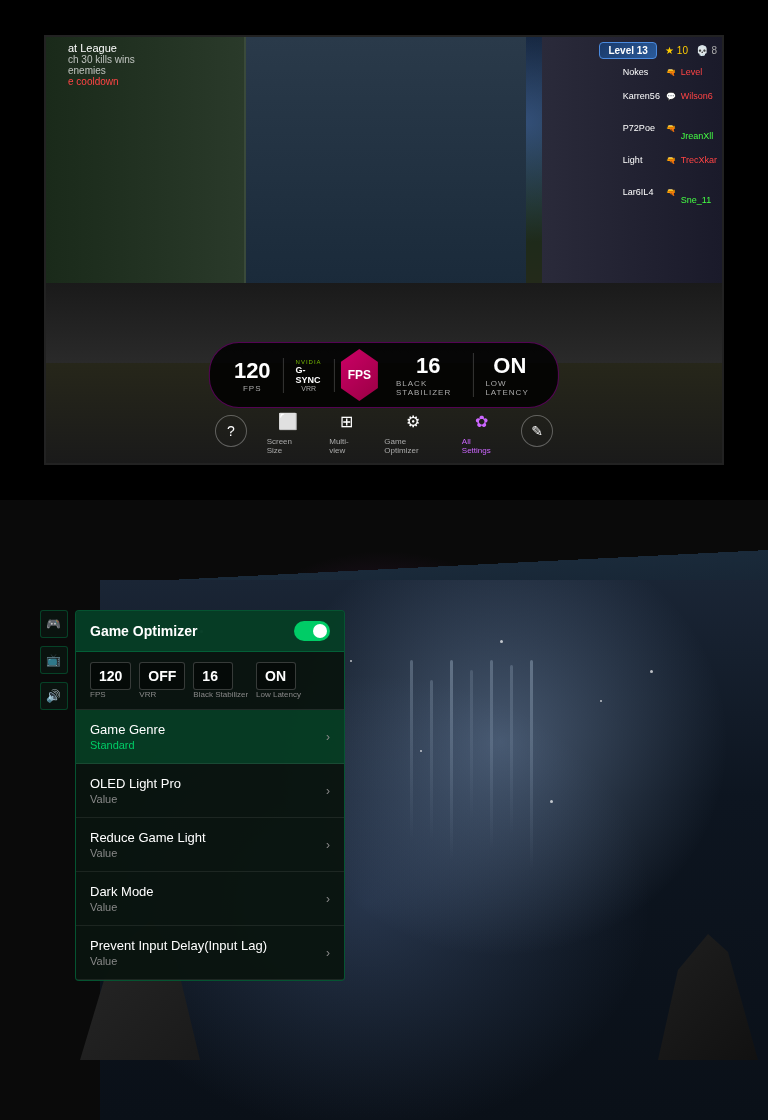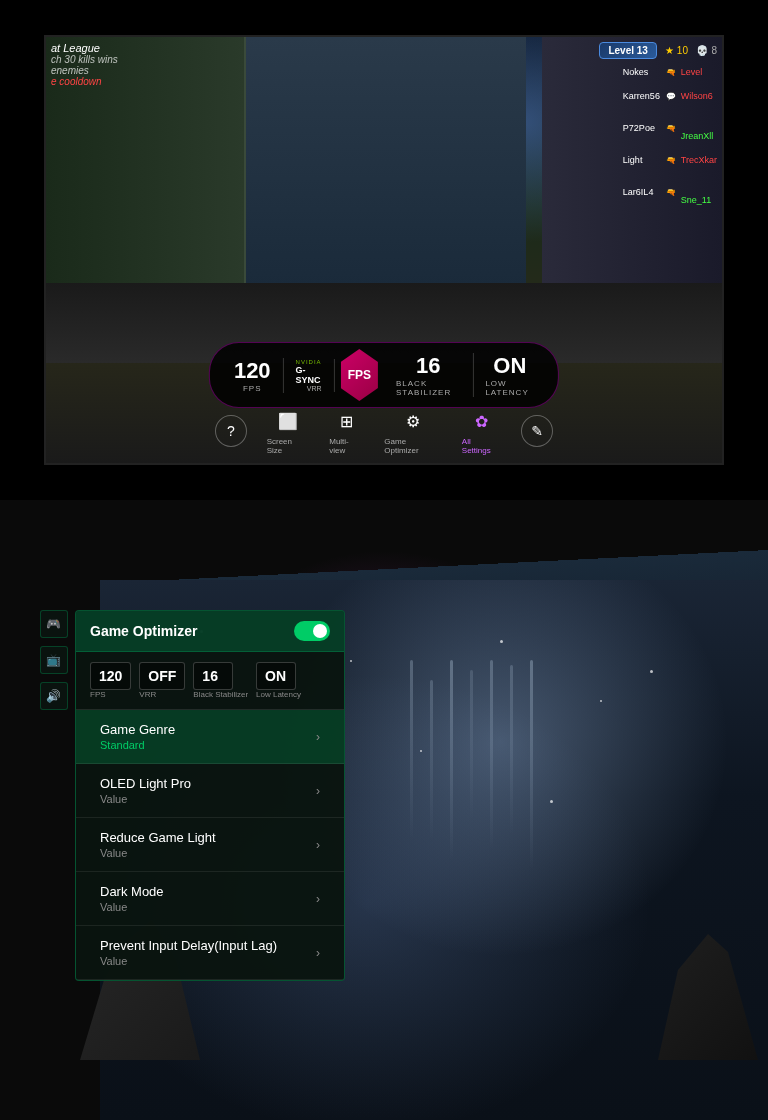--- a/index.html
+++ b/index.html
@@ -79,24 +79,23 @@
       position: absolute;
       bottom: 100px;
       left: 0; right: 0;
       height: 80px;
       background: linear-gradient(180deg, #1a1a1a 0%, #2a2a2a 100%);
     }
 
     
     .hud-topleft {
       position: absolute;
-      top: 5px; left: 5px;
+      top: 5px; left: 22px;
       color: rgba(255,255,255,0.7);
       font-size: 10px;
-      font-style: italic;
     }
     .hud-topleft .match-title {
       font-size: 11px;
       color: #fff;
     }
 
     
     .hud-topright {
       position: absolute;
       top: 5px; right: 5px;
@@ -195,21 +194,21 @@
     }
     .fps-badge-text {
       font-size: 12px;
       font-weight: bold;
       color: #fff;
     }
 
     .gsync-logo {
       display: flex;
       flex-direction: column;
-      align-items: flex-end;
+      align-items: center;
     }
     .gsync-logo .nvidia-text {
       font-size: 6px;
       color: #76b900;
       letter-spacing: 1px;
     }
     .gsync-logo .gsync-text {
       font-size: 9px;
       font-weight: bold;
       color: #fff;
@@ -430,21 +429,21 @@
       font-weight: bold;
       color: #fff;
     }
     .stat-sub {
       font-size: 8px;
       color: #888;
     }
 
     
     .menu-item {
-      padding: 12px 24px;
+      padding: 12px 14px;
       border-bottom: 1px solid rgba(255,255,255,0.08);
       cursor: pointer;
       display: flex;
       align-items: center;
       justify-content: space-between;
     }
     .menu-item.active {
       background: rgba(0, 150, 80, 0.3);
     }
     .menu-item-left {}

